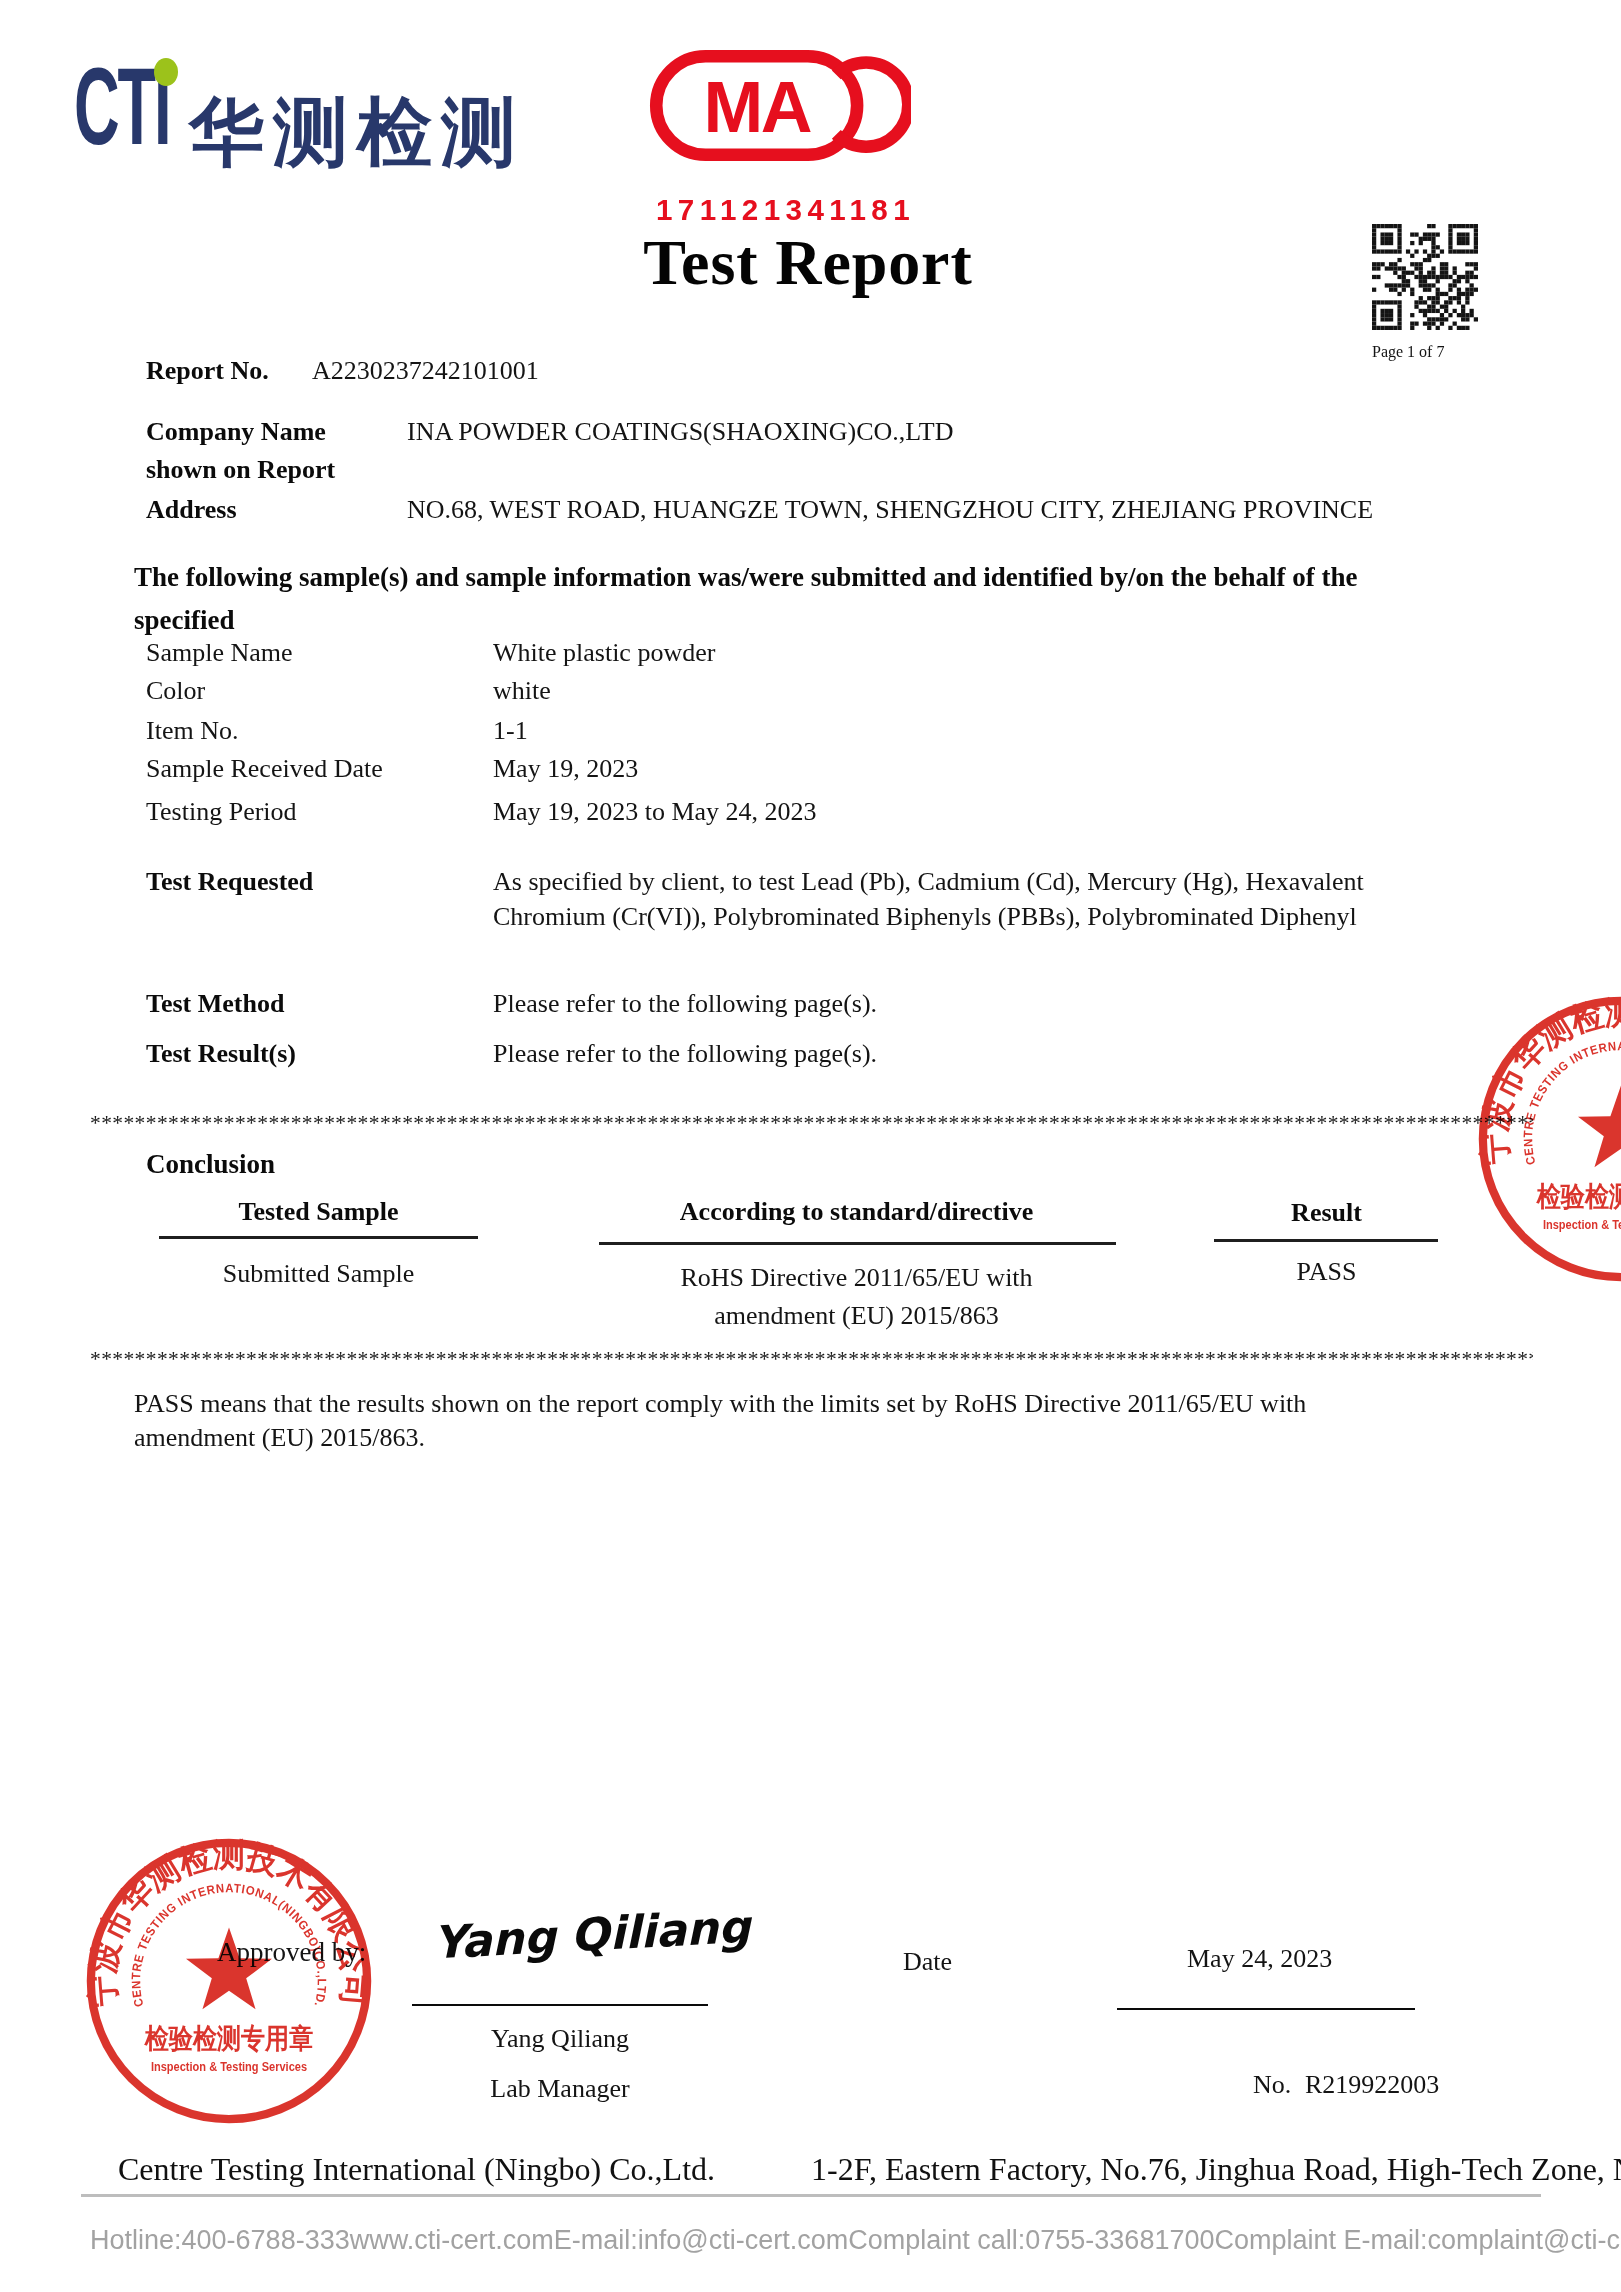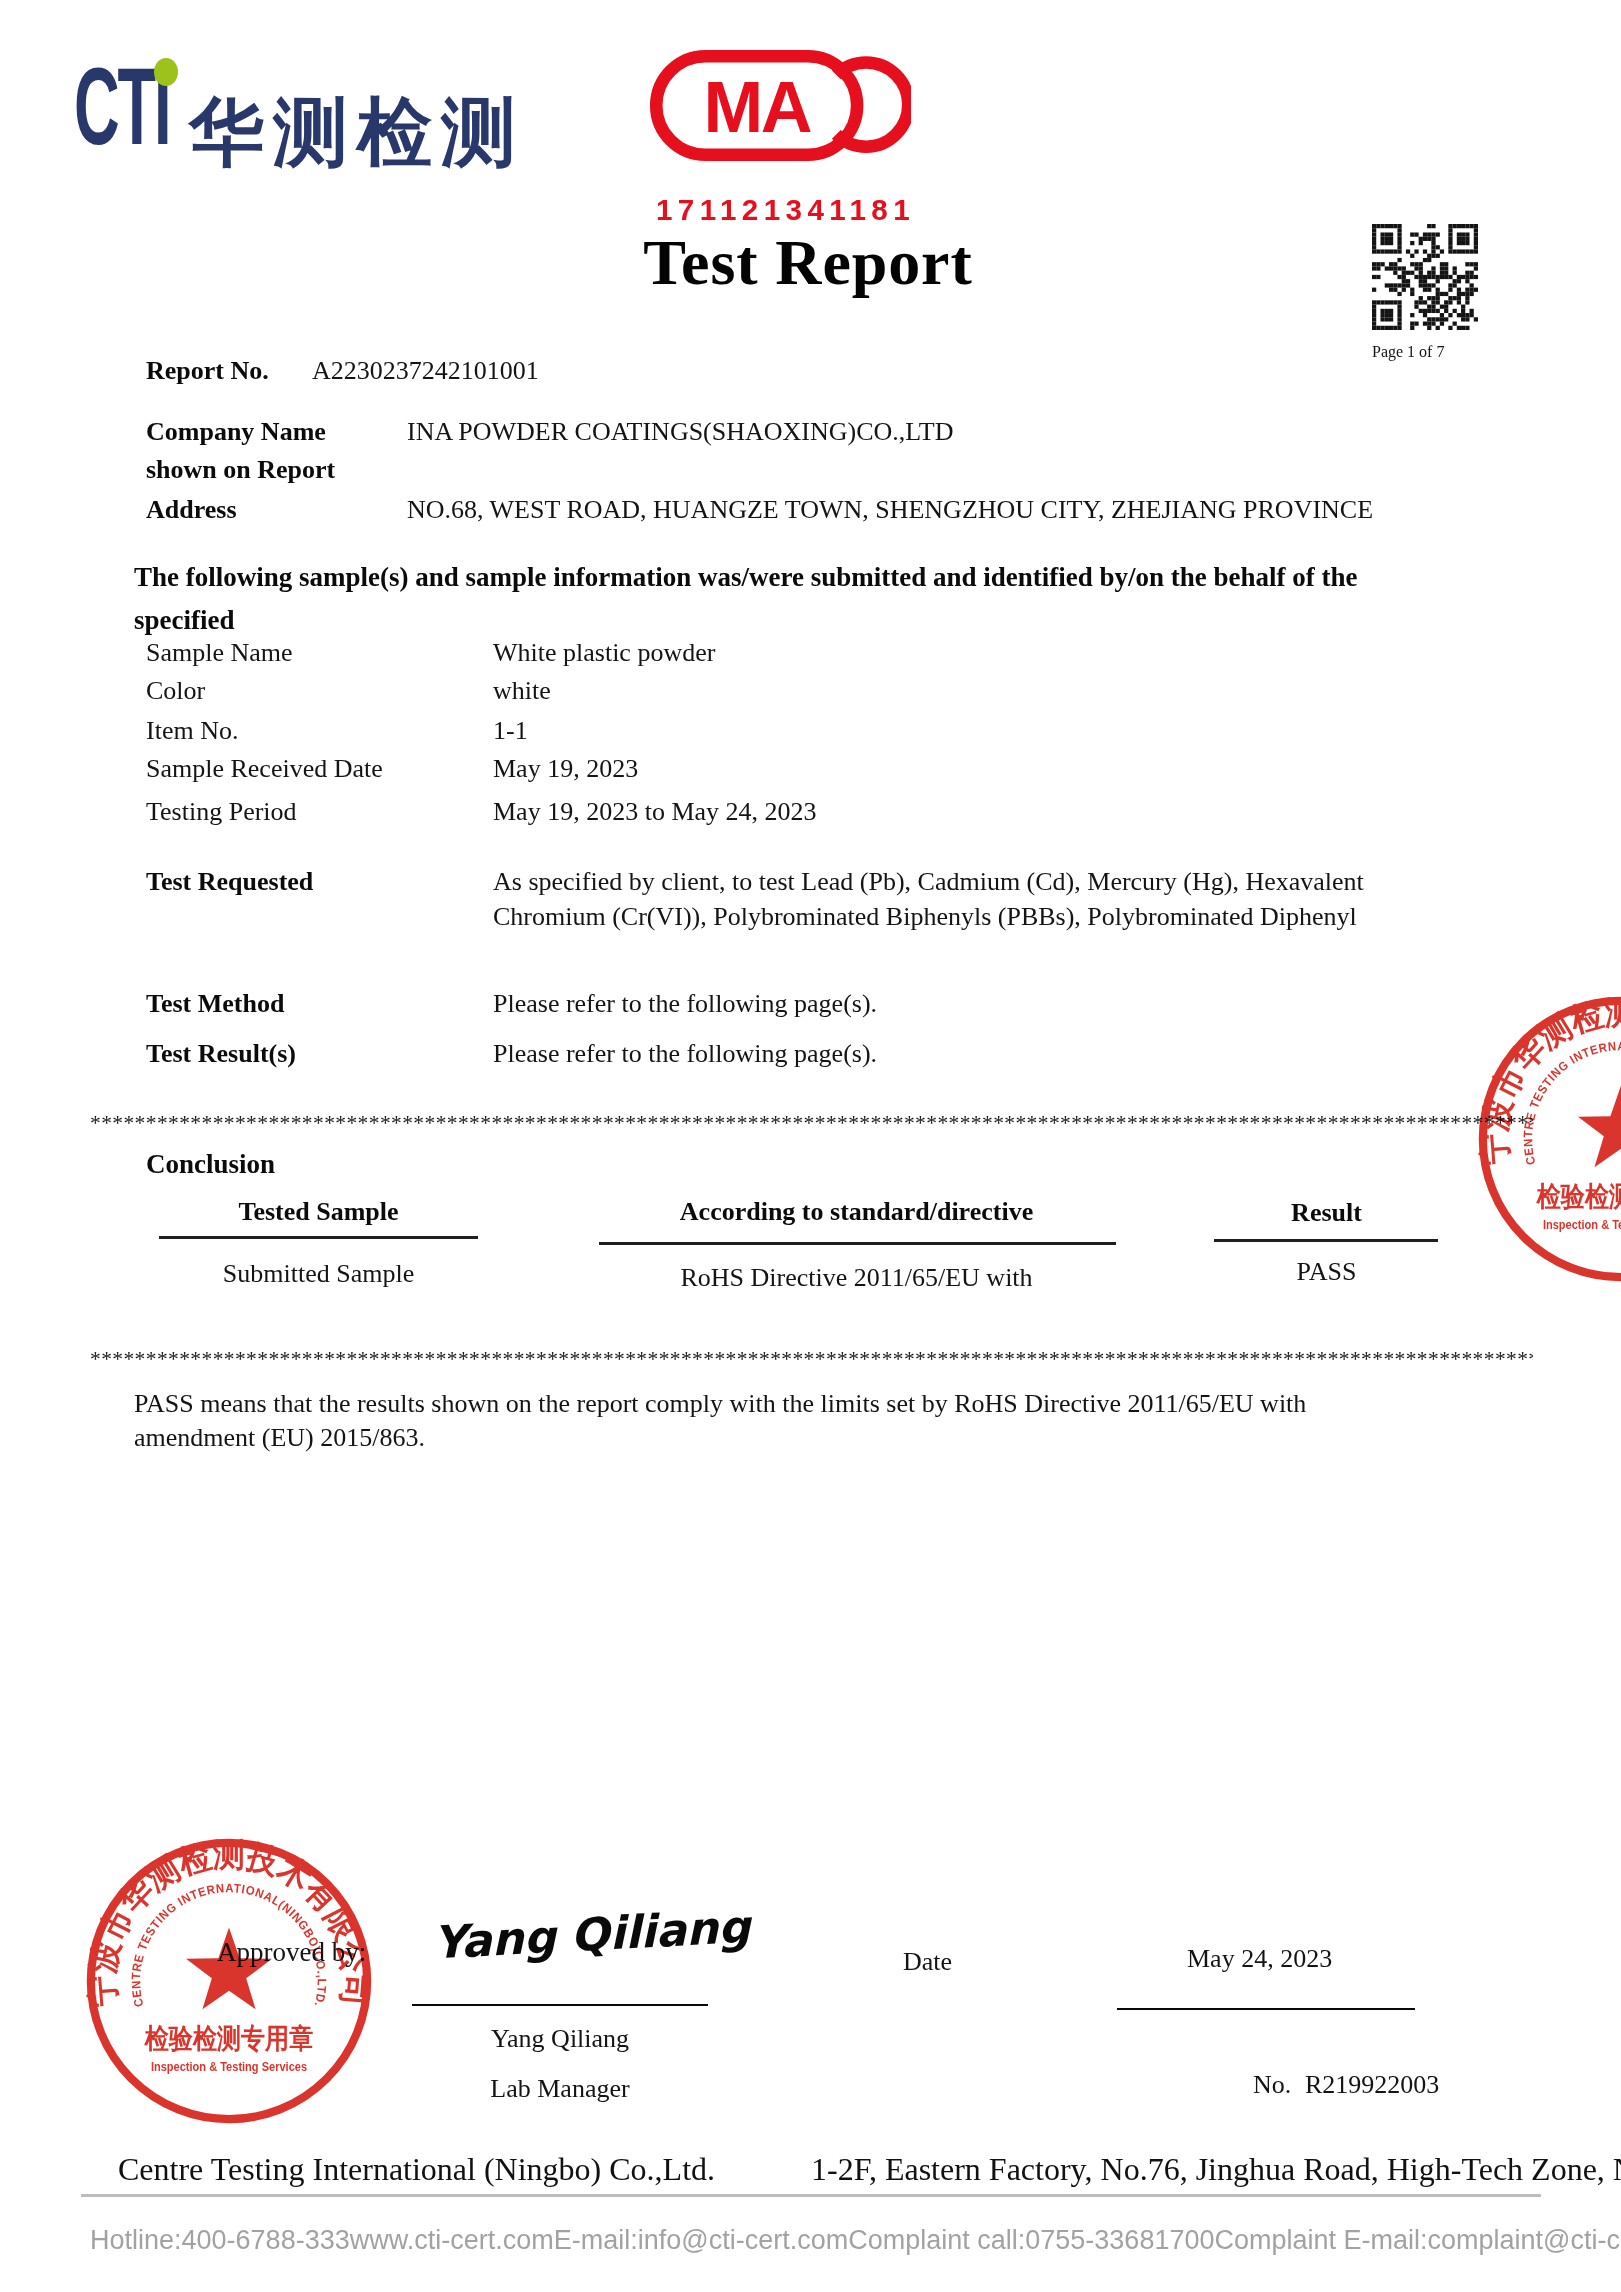--- a/index.html
+++ b/index.html
@@ -388,20 +388,21 @@
 
   <div class="abs lbl ctr" style="left:184px;top:1197px;width:269px;">Tested Sample</div>
   <div class="abs lbl ctr" style="left:588px;top:1197px;width:537px;">According to standard/directive</div>
   <div class="abs lbl ctr" style="left:1237px;top:1198px;width:179px;">Result</div>
   <div class="abs rule" style="left:159px;top:1236px;width:319px;"></div>
   <div class="abs rule" style="left:599px;top:1242px;width:517px;"></div>
   <div class="abs rule" style="left:1214px;top:1239px;width:224px;"></div>
 
   <div class="abs val ctr" style="left:184px;top:1259px;width:269px;">Submitted Sample</div>
   <div class="abs val ctr" style="left:588px;top:1263px;width:537px;">RoHS Directive 2011/65/EU with</div>
+  <div class="abs val ctr" style="left:588px;top:1301px;width:537px;">amendment (EU) 2015/863</div>
   <div class="abs val ctr" style="left:1237px;top:1257px;width:179px;">PASS</div>
 
   <div class="abs sep" style="left:90px;top:1347px;">******************************************************************************************************************************************************</div>
   <div class="abs val" style="left:134px;top:1389px;">PASS means that the results shown on the report comply with the limits set by RoHS Directive 2011/65/EU with</div>
   <div class="abs val" style="left:134px;top:1423px;">amendment (EU) 2015/863.</div>
 
   <svg class="abs stamp" style="left:1473px;top:991px;" width="296" height="296" viewBox="0 0 360 360">
     <defs>
       <path id="arcCN2" d="M 53.1 239.2 A 140 140 0 1 1 306.9 239.2"></path>
       <path id="arcEN2" d="M 78.5 216.9 A 108 108 0 1 1 281.5 216.9"></path>

